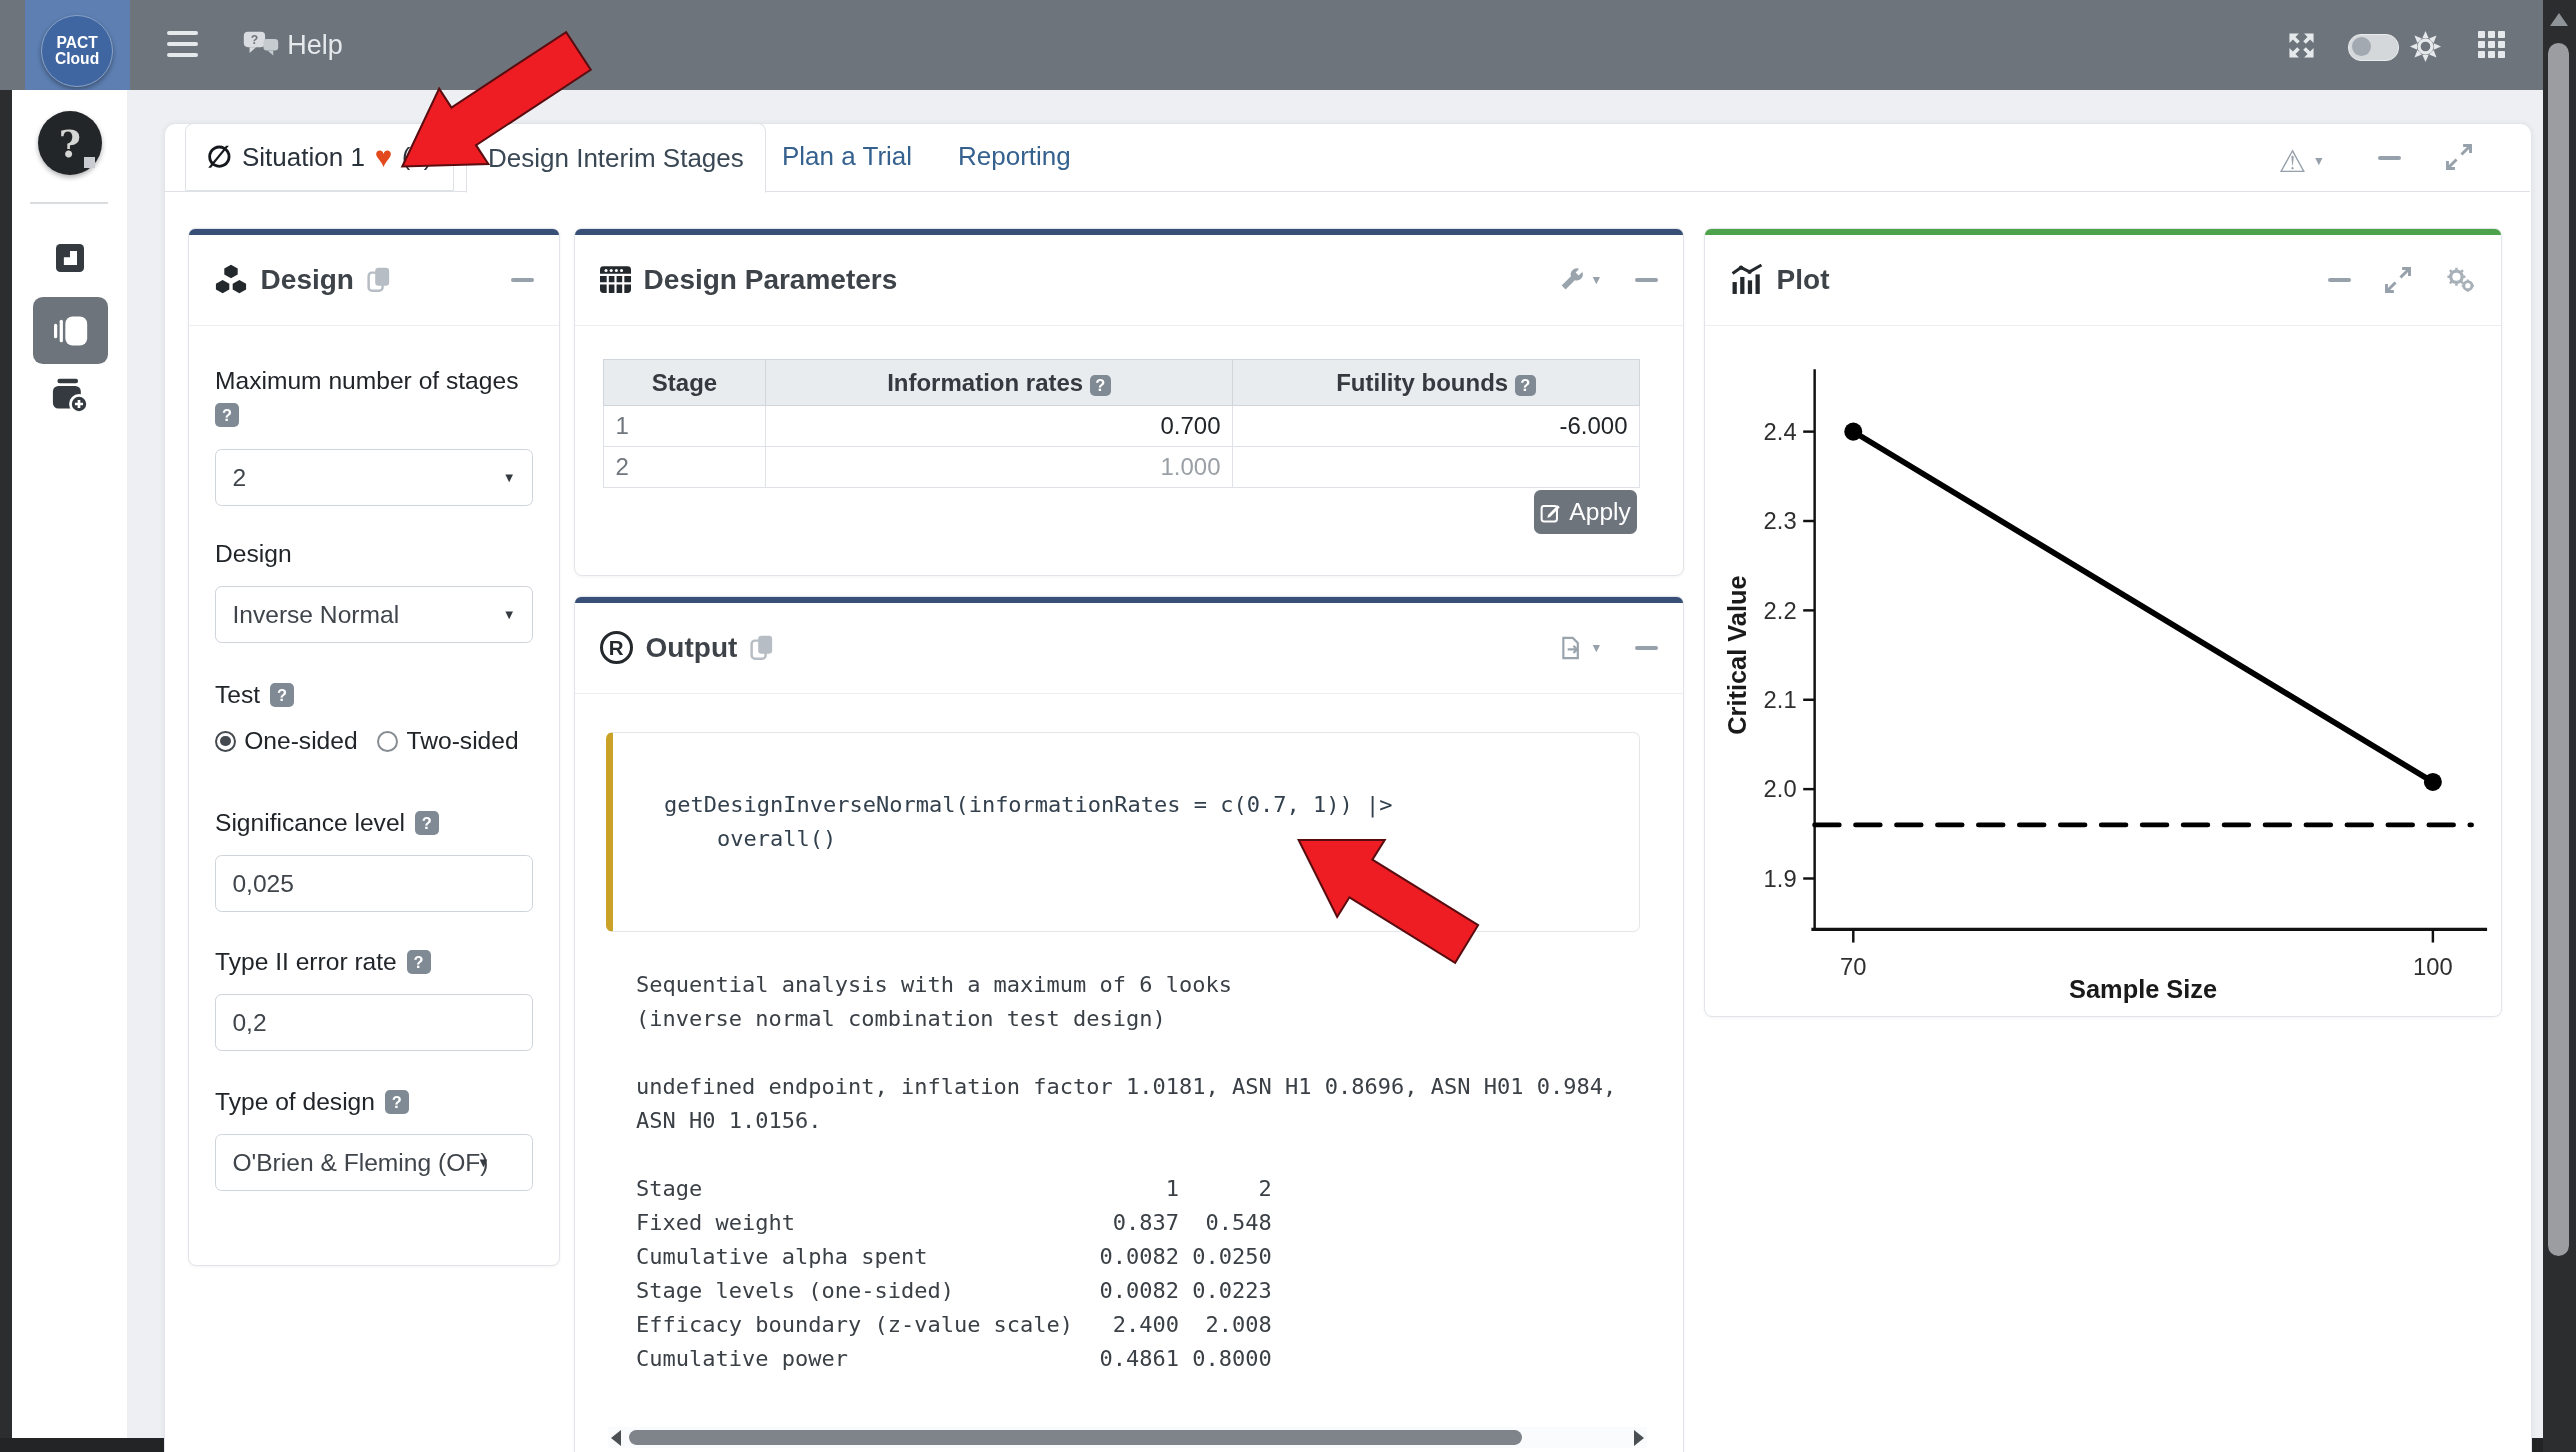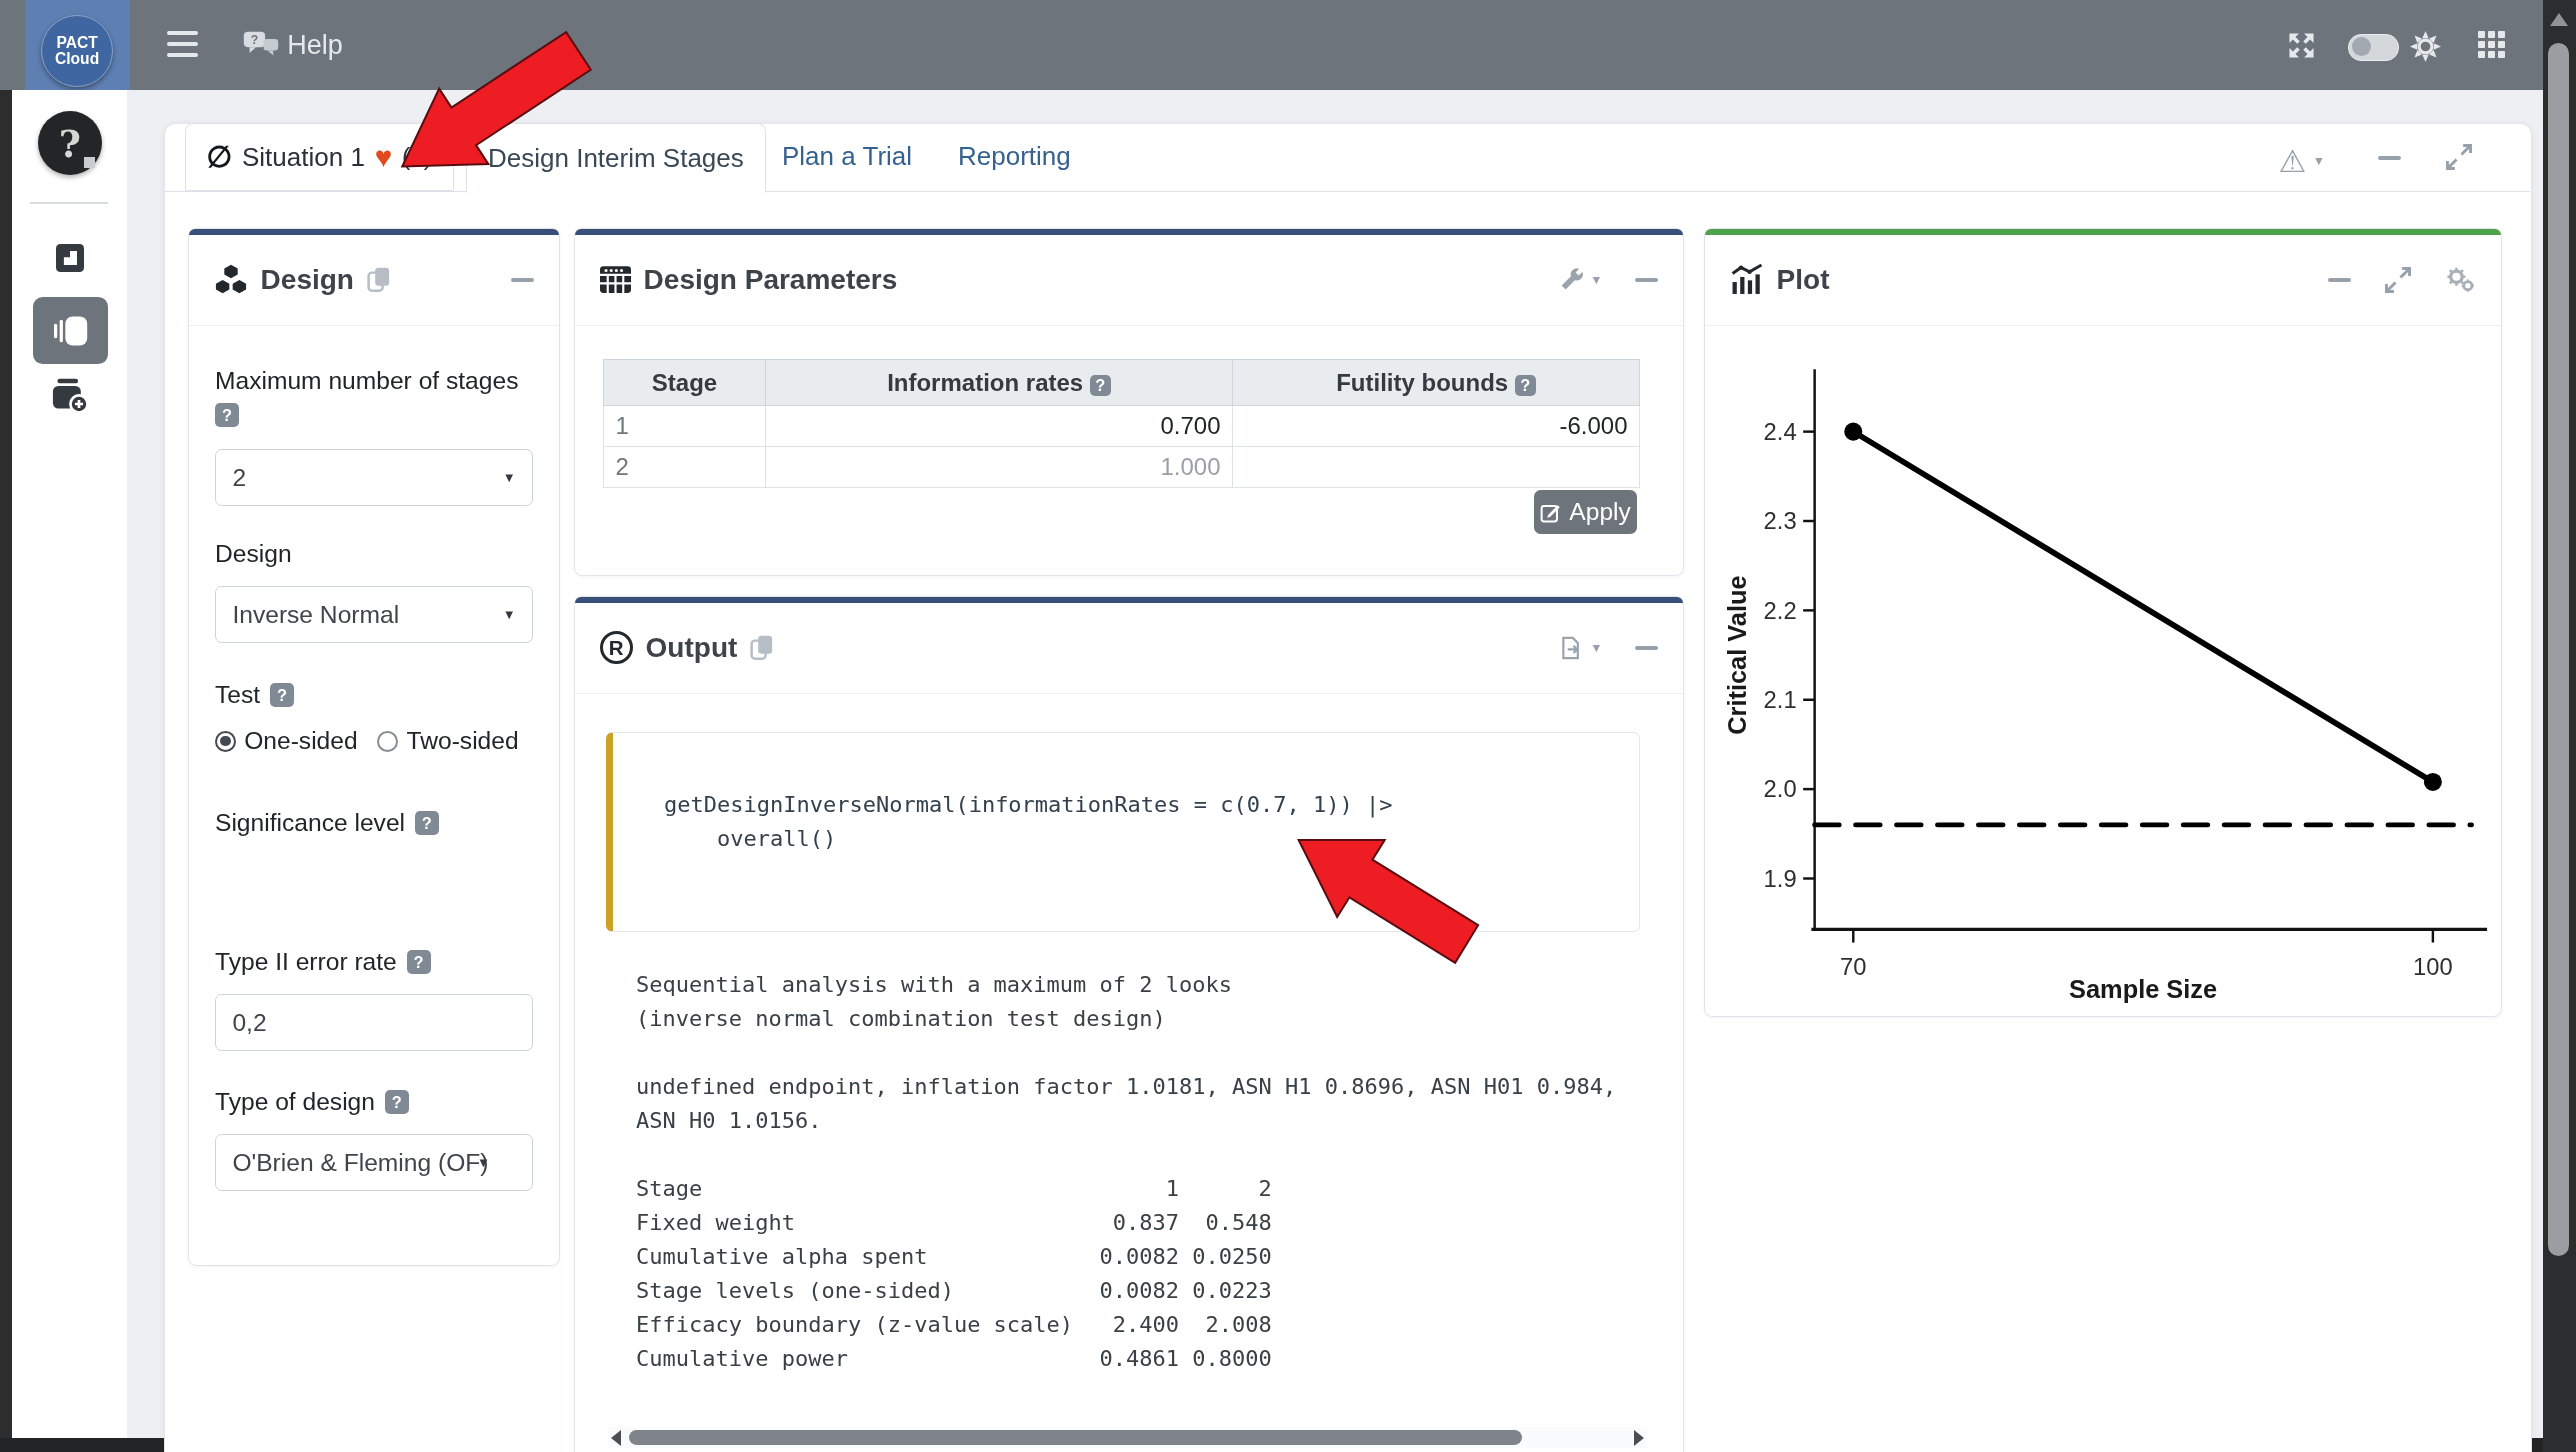--- a/index.html
+++ b/index.html
@@ -277,20 +277,23 @@
         <i></i>
       </span>
     <span>One-sided</span>
     <span class="radio off" style="margin-left:11.5px"></span>
     <span>Two-sided</span>
   </div>
 
   <div class="lbl" style="left:26px;top:580px">
     <span>Significance level</span>
       <span class="qbadge">?</span>
+  </div>
+  <div class="input" style="left:26px;top:626px;width:318px">
+    <span>0,025</span>
   </div>
 
   <div class="lbl" style="left:26px;top:719px">
     <span>Type II error rate</span>
       <span class="qbadge">?</span>
   </div>
   <div class="input" style="left:26px;top:765px;width:318px">
     <span>0,2</span>
   </div>
 
@@ -373,21 +376,21 @@
       </span>
       <span class="minus-bar"></span>
     </div>
   </div>
 </div>
 <div class="abs" id="code-block">
   <span class="code-line" style="top:59px">getDesignInverseNormal(informationRates = c(0.7, 1)) |&gt;</span>
   <span class="code-line" style="top:93px">    overall()</span>
 </div>
 <div class="abs" id="out-text">
-  <div class="oline">Sequential analysis with a maximum of 2 looks</div>
+  <div class="oline">Sequential analysis with a maximum of 6 looks</div>
   <div class="oline">(inverse normal combination test design)</div>
   <div class="oline"></div>
   <div class="oline">undefined endpoint, inflation factor 1.0181, ASN H1 0.8696, ASN H01 0.984,</div>
   <div class="oline">ASN H0 1.0156.</div>
   <div class="oline"></div>
   <div class="oline">Stage                                   1      2</div>
   <div class="oline">Fixed weight                        0.837  0.548</div>
   <div class="oline">Cumulative alpha spent             0.0082 0.0250</div>
   <div class="oline">Stage levels (one-sided)           0.0082 0.0223</div>
   <div class="oline">Efficacy boundary (z-value scale)   2.400  2.008</div>

